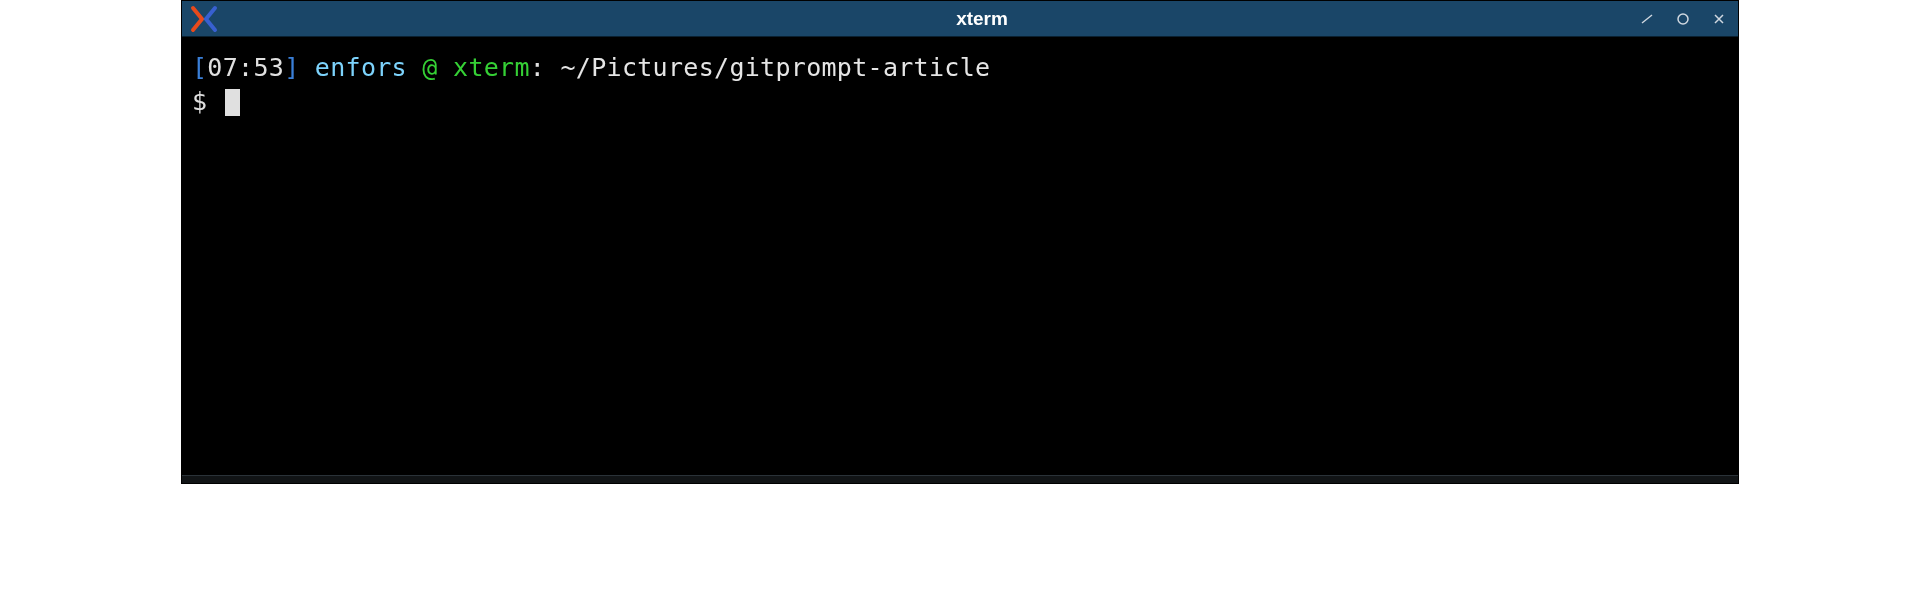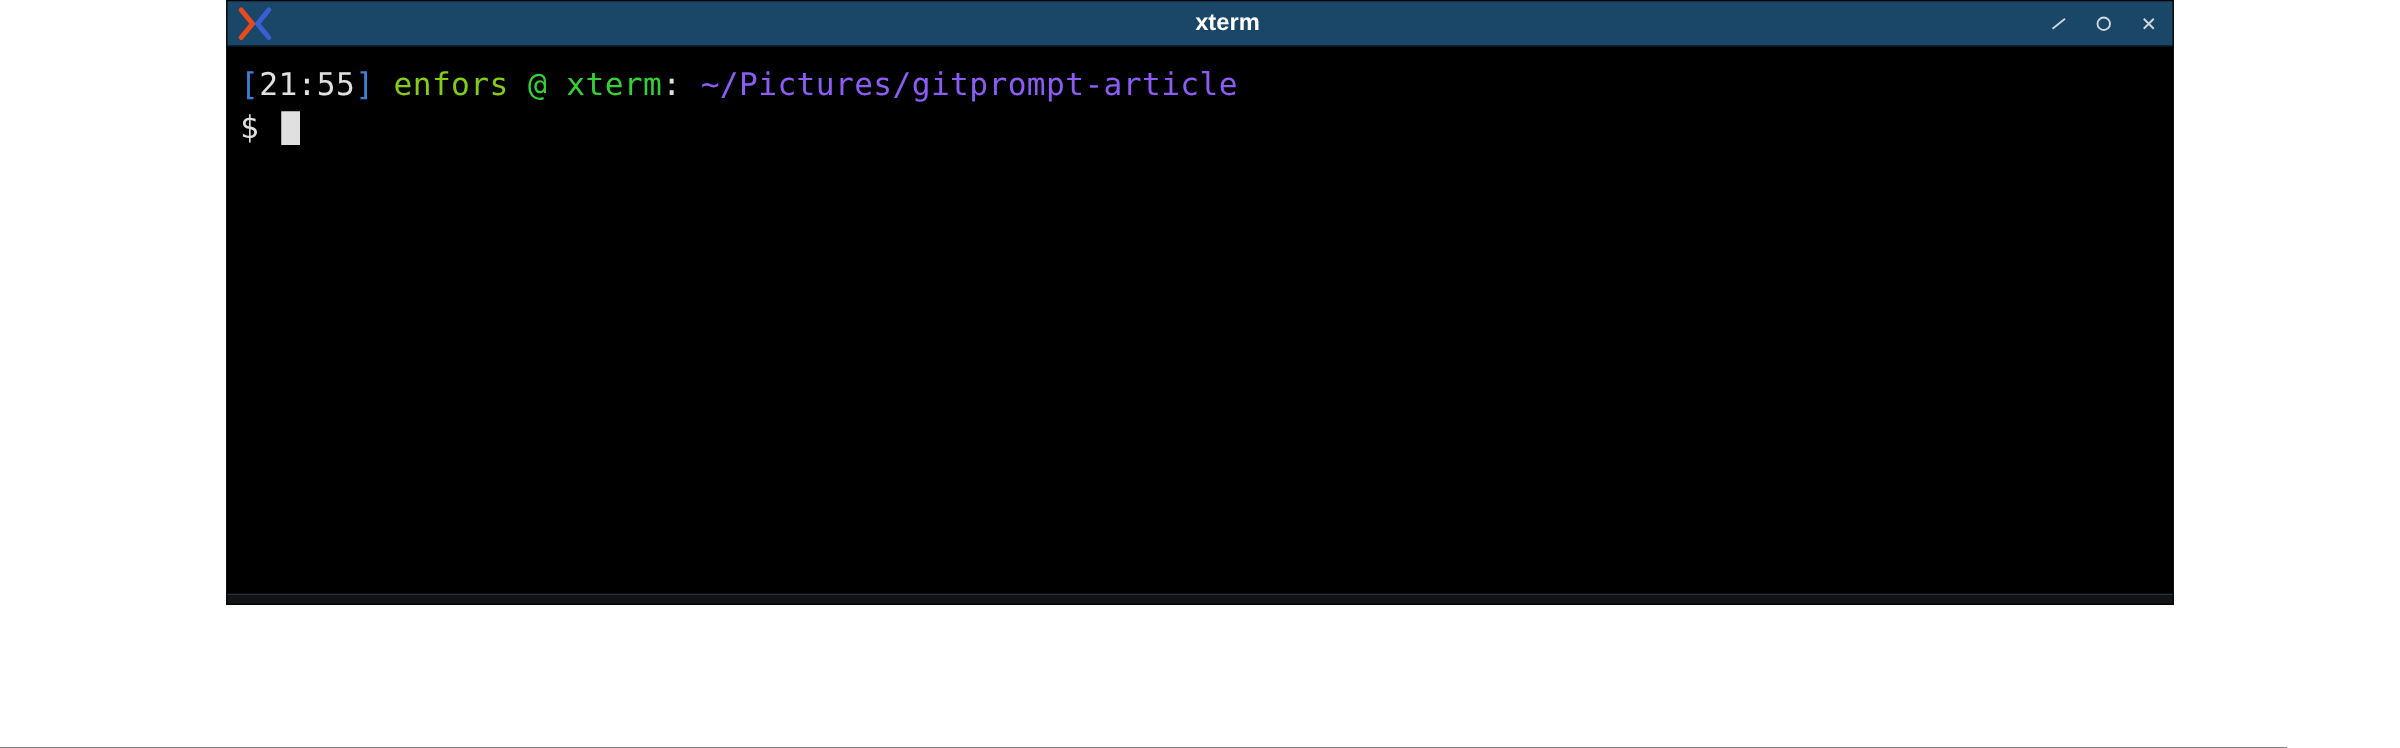--- a/index.html
+++ b/index.html
@@ -77,25 +77,25 @@
       font-family: "DejaVu Sans Mono", "Liberation Mono", monospace;
       font-size: 25px;
       line-height: 1.35;
       letter-spacing: 0.3px;
     }
     .prompt-line {
       white-space: pre;
     }
     .bracket { color: #3a7fd8; }
     .time { color: #e0e0e0; }
-    .user { color: #84cc16; }
+    .user { color: #7dd3fc; }
     .at { color: #35d035; }
     .host { color: #35d035; }
     .colon { color: #e0e0e0; }
-    .path { color: #8b5cf6; }
+    .path { color: #e5e5e5; }
     .dollar { color: #e0e0e0; }
     .cursor {
       display: inline-block;
       background: #e0e0e0;
       width: 15px;
       height: 27px;
       vertical-align: text-bottom;
       margin-left: 2px;
     }
     .bottombar {
@@ -129,18 +129,18 @@
       </div>
       <div class="win-btn">
         <svg viewBox="0 0 14 14">
             <path d="M 3 3 L 11 11 M 11 3 L 3 11" stroke="currentColor" stroke-width="1.5" fill="none"></path>
           </svg>
       </div>
     </div>
   </div>
 
   <div class="terminal">
-    <div class="prompt-line"><span class="bracket">[</span><span class="time">21:55</span><span class="bracket">]</span> <span class="user">enfors</span> <span class="at">@</span> <span class="host">xterm</span><span class="colon">:</span> <span class="path">~/Pictures/gitprompt-article</span></div>
+    <div class="prompt-line"><span class="bracket">[</span><span class="time">07:53</span><span class="bracket">]</span> <span class="user">enfors</span> <span class="at">@</span> <span class="host">xterm</span><span class="colon">:</span> <span class="path">~/Pictures/gitprompt-article</span></div>
     <div class="prompt-line"><span class="dollar">$</span> <span class="cursor"></span></div>
   </div>
 
   <div class="bottombar"></div>
 </div>
 
 </body></html>

